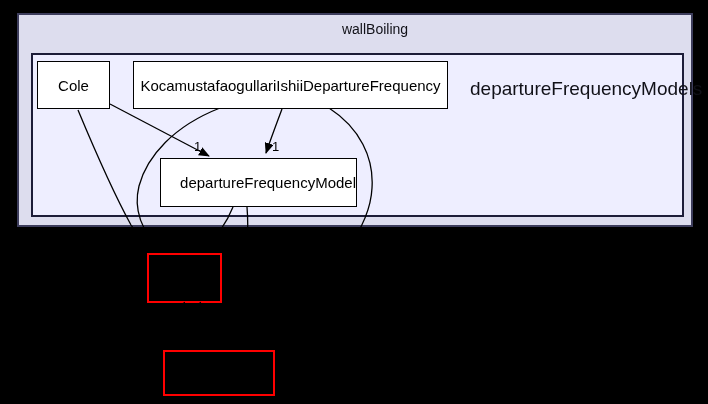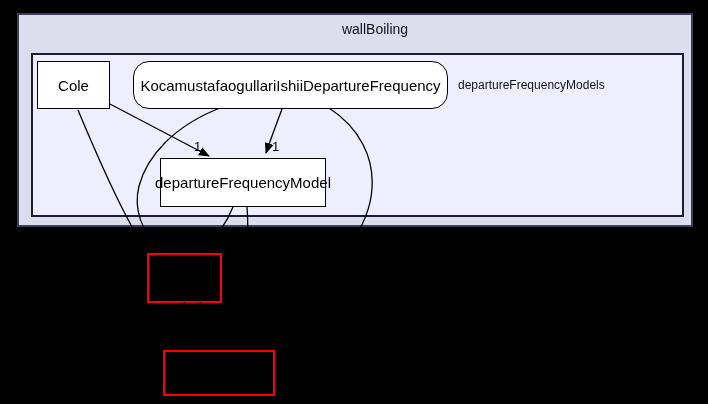--- a/index.html
+++ b/index.html
@@ -38,43 +38,43 @@
     position: absolute;
     left: 31px; top: 53px;
     width: 653px; height: 164px;
     background: #eeeeff;
     border: 2px solid #1c1c38;
     box-sizing: border-box;
     z-index: 1;
   }
   .cluster-inner-label {
     position: absolute;
-    left: 458px; top: 78px;
-    font-size: 12px;
+    left: 470px; top: 78px;
+    font-size: 19px;
     color: #111118;
     white-space: nowrap;
     z-index: 2;
   }
   
   .node {
     position: absolute;
     background: #ffffff;
     border: 1px solid #000000;
     box-sizing: border-box;
     display: flex;
     align-items: center;
     justify-content: center;
     font-size: 15px;
     color: #000000;
     white-space: nowrap;
     z-index: 4;
   }
   #node-cole   { left: 37px;  top: 61px;  width: 73px;  height: 48px; }
-  #node-koca   { left: 133px; top: 61px;  width: 315px; height: 48px; border-radius: 16px; }
-  #node-dfm    { left: 160px; top: 158px; width: 166px; height: 49px; }
+  #node-koca   { left: 133px; top: 61px;  width: 315px; height: 48px; }
+  #node-dfm    { left: 160px; top: 158px; width: 197px; height: 49px; justify-content: flex-end; }
   
   .node-red {
     position: absolute;
     background: transparent;
     border: 2px solid #ff0000;
     box-sizing: border-box;
     z-index: 2;
   }
   #red-node-1 { left: 147px; top: 253px; width: 75px;  height: 50px; }
   #red-node-2 { left: 163px; top: 350px; width: 112px; height: 46px; }

